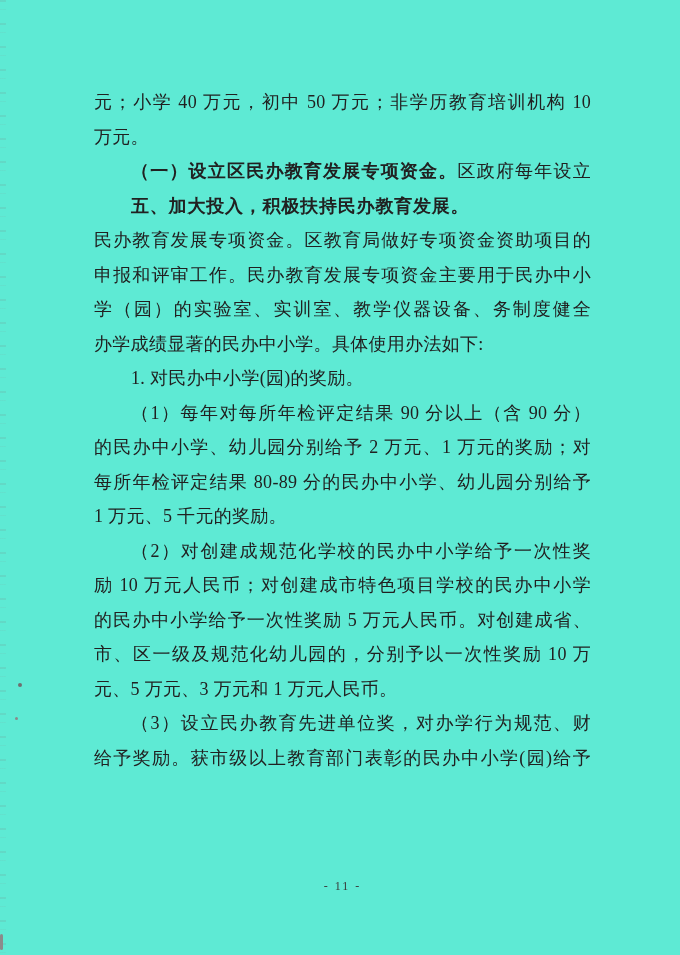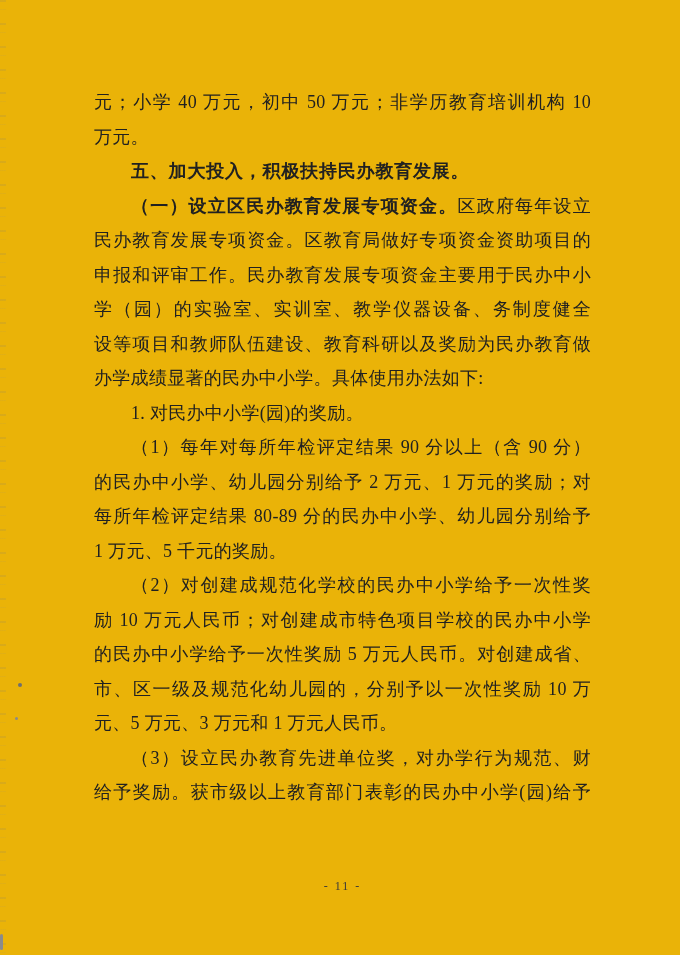--- a/index.html
+++ b/index.html
@@ -4,21 +4,21 @@
 <style>
   html, body {
     margin: 0;
     padding: 0;
     background: #f6f6f4;
   }
   .page {
     position: relative;
     width: 680px;
     height: 955px;
-    background: #eab308;
+    background: #5eead4;
     overflow: hidden;
     font-family: "Liberation Serif", "DejaVu Serif", serif;
     color: #212121;
   }
   
   .edge-noise {
     position: absolute;
     left: 0; top: 0;
     width: 6px; height: 100%;
     background: repeating-linear-gradient(
@@ -84,26 +84,25 @@
 
 <div class="page">
   <div class="edge-noise"></div>
   <div class="speck speck-1"></div>
   <div class="speck speck-2"></div>
   <div class="corner-mark"></div>
 
   <div class="content" id="content">
       <div class="line just"><span>元；小学 40 万元，初中 50 万元；非学历教育培训机构 10</span></div>
       <div class="line"><span>万元。</span></div>
+      <div class="line just indent"><span class="b">（一）设立区民办教育发展专项资金。</span><span>区政府每年设立</span></div>
       <div class="line indent heading"><span>五、加大投入，积极扶持民办教育发展。</span></div>
-      <div class="line just indent"><span class="b">（一）设立区民办教育发展专项资金。</span><span>区政府每年设立</span></div>
       <div class="line just"><span>民办教育发展专项资金。区教育局做好专项资金资助项目的</span></div>
       <div class="line just"><span>申报和评审工作。民办教育发展专项资金主要用于民办中小</span></div>
       <div class="line just"><span>学（园）的实验室、实训室、教学仪器设备、务制度健全</span></div>
-      <div class="line just"><span>设等项目和教师队伍建设、教育科研以及奖励为民办教育做</span></div>
       <div class="line"><span>办学成绩显著的民办中小学。具体使用办法如下:</span></div>
       <div class="line indent"><span>1. 对民办中小学(园)的奖励。</span></div>
       <div class="line just indent"><span>（1）每年对每所年检评定结果 90 分以上（含 90 分）</span></div>
       <div class="line just"><span>的民办中小学、幼儿园分别给予 2 万元、1 万元的奖励；对</span></div>
       <div class="line just"><span>每所年检评定结果 80-89 分的民办中小学、幼儿园分别给予</span></div>
       <div class="line"><span>1 万元、5 千元的奖励。</span></div>
       <div class="line just indent"><span>（2）对创建成规范化学校的民办中小学给予一次性奖</span></div>
       <div class="line just"><span>励 10 万元人民币；对创建成市特色项目学校的民办中小学</span></div>
       <div class="line just"><span>的民办中小学给予一次性奖励 5 万元人民币。对创建成省、</span></div>
       <div class="line just"><span>市、区一级及规范化幼儿园的，分别予以一次性奖励 10 万</span></div>

